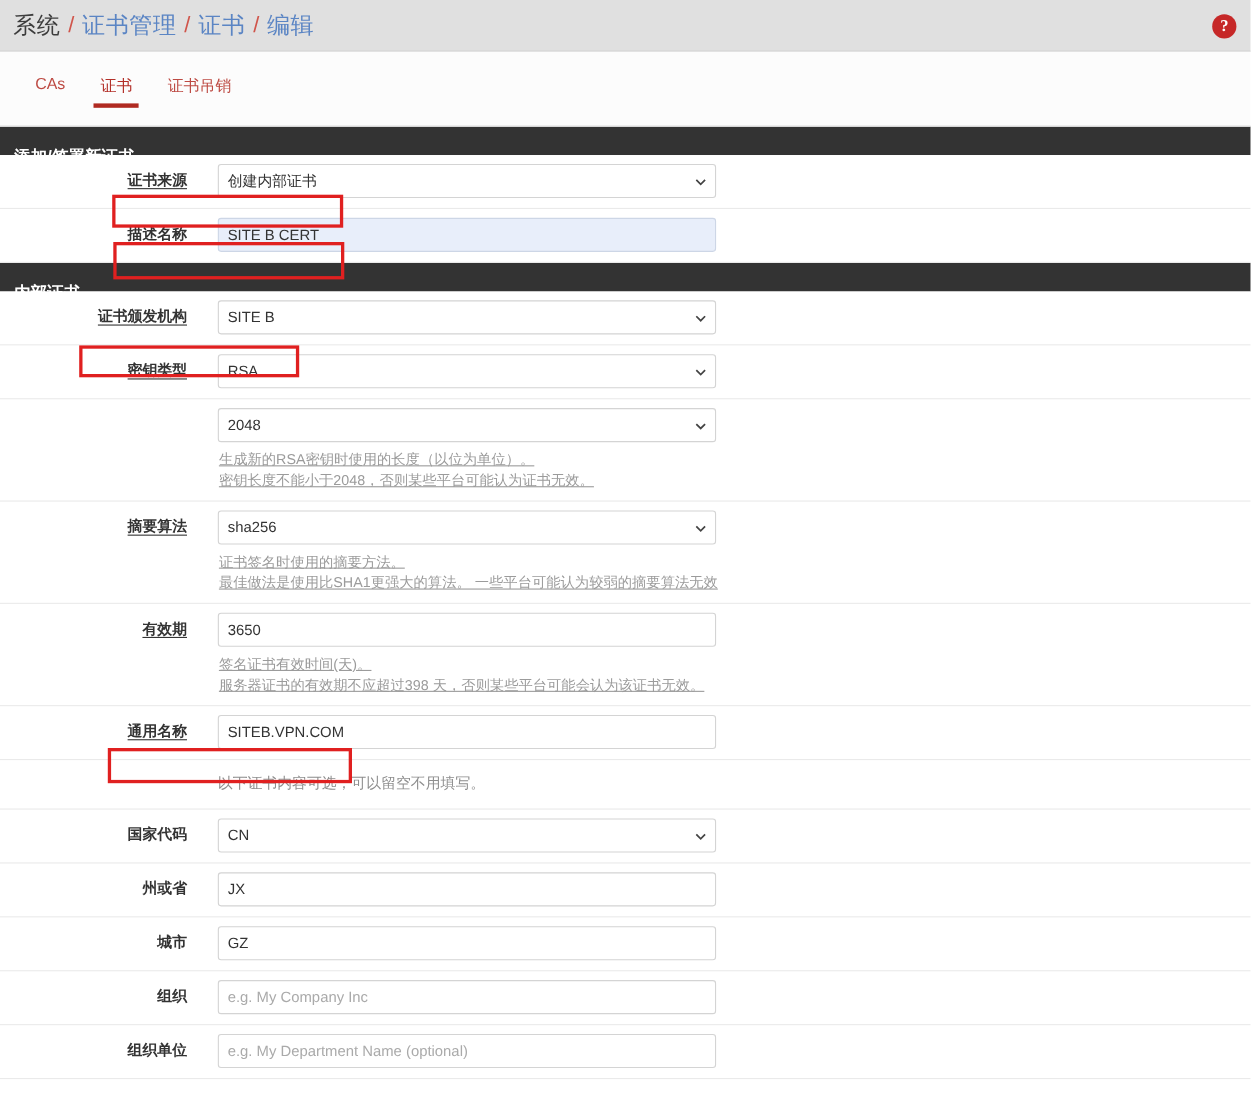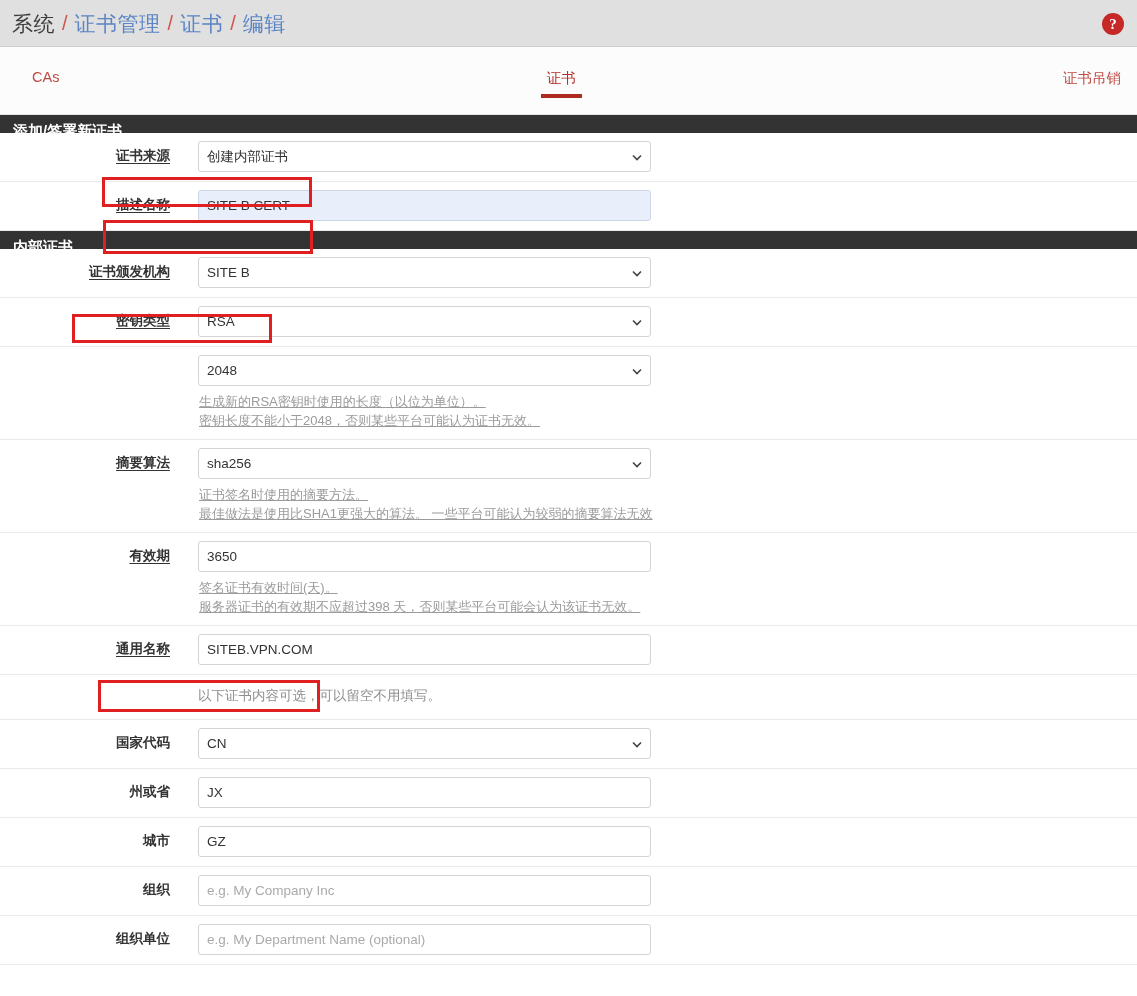--- a/index.html
+++ b/index.html
@@ -52,21 +52,20 @@
 
   
   .tab-bar {
     height: 68px;
     background: #fcfcfc;
     display: flex;
     align-items: flex-start;
     padding-left: 16px;
     border-bottom: 1px solid #e3e3e3;
     position: relative;
-    justify-content: space-between;
   }
   .tab {
     position: relative;
     padding: 22px 16px 18px 16px;
     font-size: 14.5px;
     color: #bd4a43;
     cursor: pointer;
     white-space: nowrap;
   }
   .tab.active { color: #b33029; }
@@ -78,21 +77,21 @@
     height: 4px;
     background: #b02a21;
   }
 
   
   .section-header {
     background: #333333;
     color: #ffffff;
     font-size: 15px;
     font-weight: bold;
-    padding: 7px 0 7px 13px;
+    padding: 19px 0 7px 13px;
     height: 18px;
     line-height: 17px;
   }
 
   
   .form-body { background: #ffffff; }
   .row {
     display: flex;
     align-items: flex-start;
     border-bottom: 1px solid #eaeaea;

